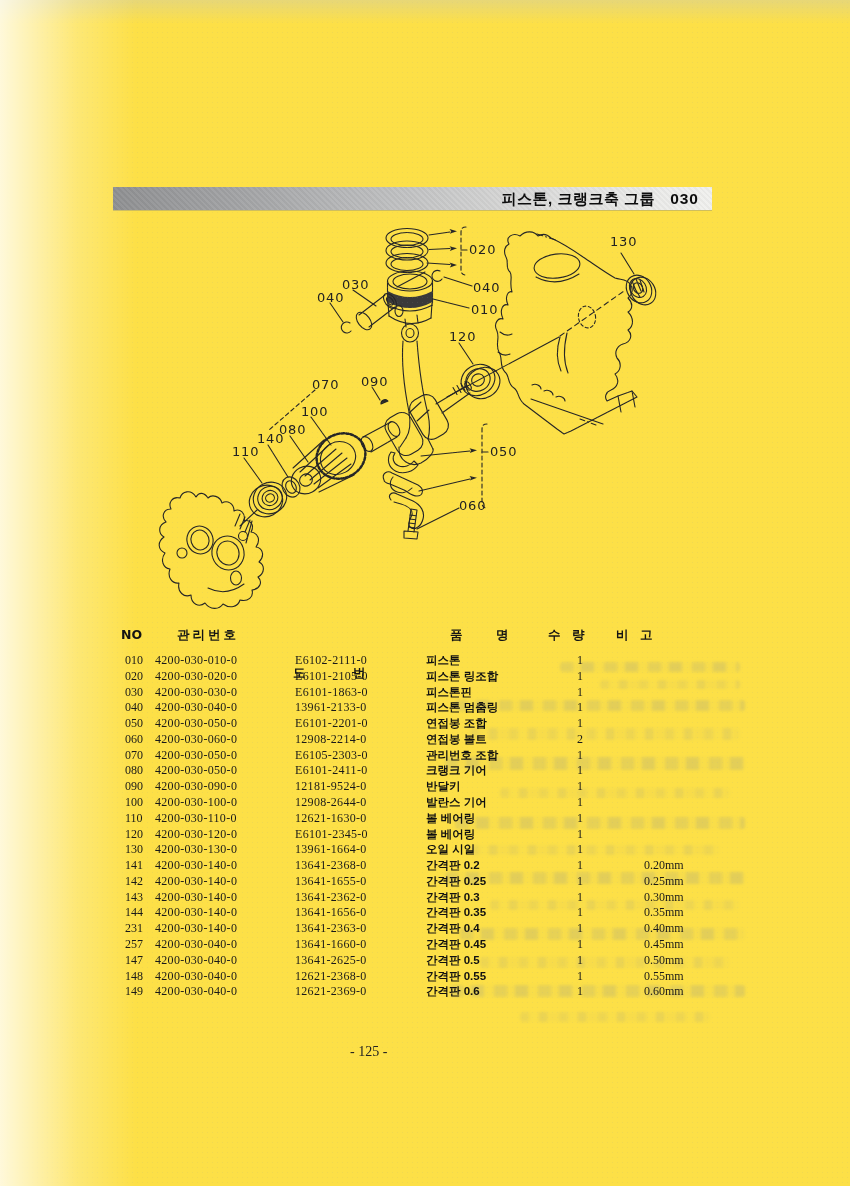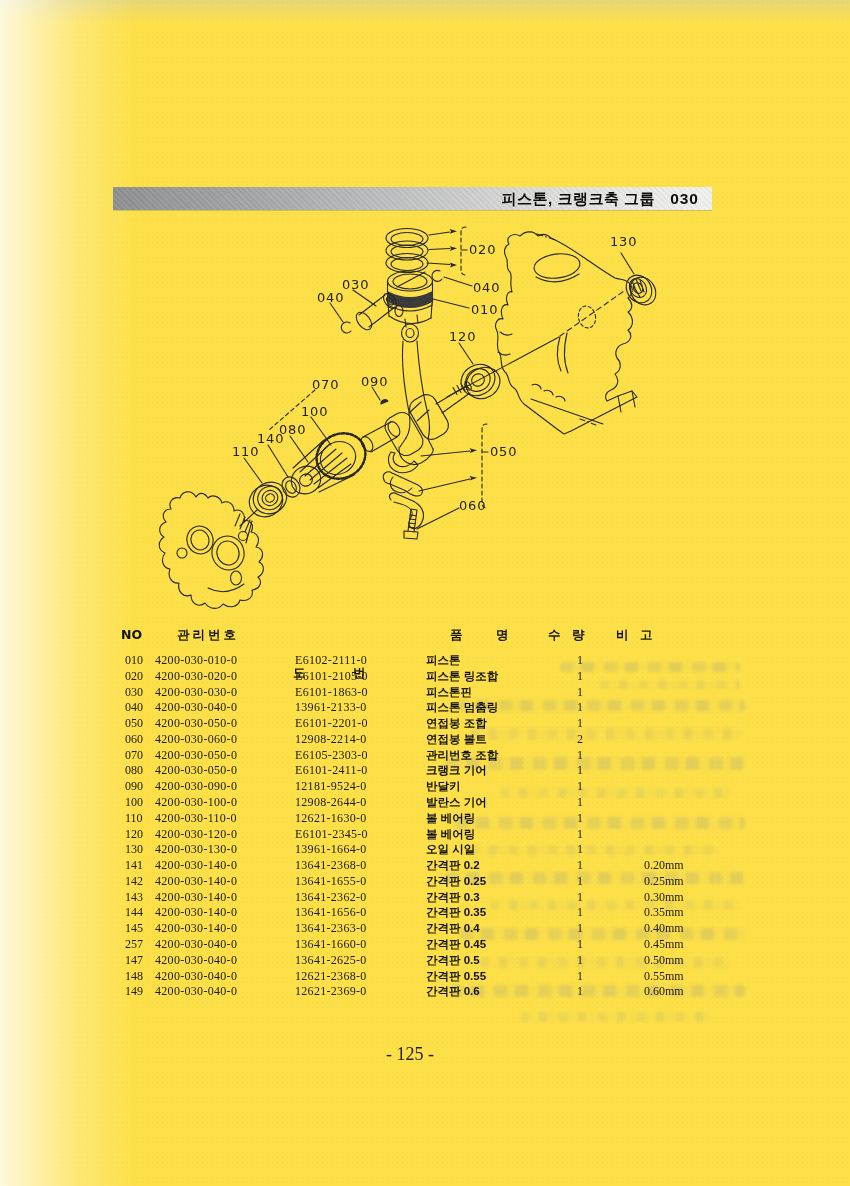--- a/index.html
+++ b/index.html
@@ -36,22 +36,22 @@
   .h-qty{left:548px;word-spacing:8px;}
   .h-rem{left:616px;word-spacing:8px;}
   .t-row{position:absolute;left:0;width:850px;height:15px;z-index:6;}
   .c-no,.c-mgmt,.c-draw,.c-qty,.c-rem{font-family:"Liberation Serif","DejaVu Serif",serif;font-size:12px;color:#191919;}
   .c-no{left:125px;}
   .c-mgmt{left:155px;letter-spacing:.3px;}
   .c-draw{left:295px;letter-spacing:.3px;}
   .c-name{left:426px;font-size:11.5px;font-weight:600;color:#111;}
   .c-qty{left:574px;width:12px;text-align:center;}
   .c-rem{left:644px;}
-  .pageno{position:absolute;left:350px;top:1044px;width:120px;text-align:center;z-index:6;
-        font-family:"Liberation Serif","DejaVu Serif",serif;font-size:18px;color:#222;}
+  .pageno{position:absolute;left:350px;top:1044px;width:120px;text-align:left;z-index:6;
+        font-family:"Liberation Serif","DejaVu Serif",serif;font-size:14px;color:#222;}
   
   .smudge{position:absolute;z-index:2;filter:blur(1.6px);border-radius:3px;opacity:.85;}
   .sm-a{background:repeating-linear-gradient(90deg,rgba(125,136,152,.20) 0 13px,rgba(125,136,152,.05) 13px 21px,rgba(125,136,152,.24) 21px 34px,rgba(125,136,152,.04) 34px 44px);}
   .sm-b{background:repeating-linear-gradient(90deg,rgba(125,136,152,.13) 0 9px,rgba(125,136,152,.03) 9px 19px,rgba(125,136,152,.17) 19px 27px,rgba(125,136,152,.05) 27px 39px);}
 </style>
 </head>
 <body>
 
 <div class="page">
 
@@ -403,21 +403,21 @@
       </div>
       <div class="t-row" style="top: 905.48px; text-decoration: underline;">
         <span class="c-no">144</span>
         <span class="c-mgmt">4200-030-140-0</span>
         <span class="c-draw">13641-1656-0</span>
         <span class="c-name">간격판 0.35</span>
         <span class="c-qty">1</span>
         <span class="c-rem">0.35mm</span>
       </div>
       <div class="t-row" style="top: 921.26px;">
-        <span class="c-no">145</span>
+        <span class="c-no">231</span>
         <span class="c-mgmt">4200-030-140-0</span>
         <span class="c-draw">13641-2363-0</span>
         <span class="c-name">간격판 0.4</span>
         <span class="c-qty">1</span>
         <span class="c-rem">0.40mm</span>
       </div>
       <div class="t-row" style="top: 937.04px;">
         <span class="c-no">257</span>
         <span class="c-mgmt">4200-030-040-0</span>
         <span class="c-draw">13641-1660-0</span>

